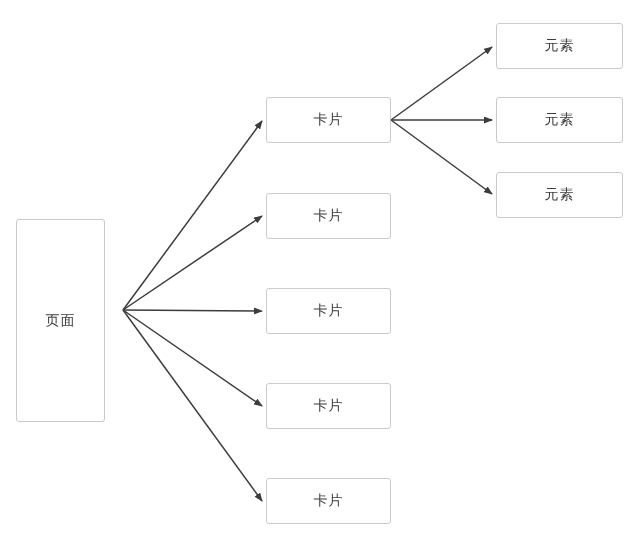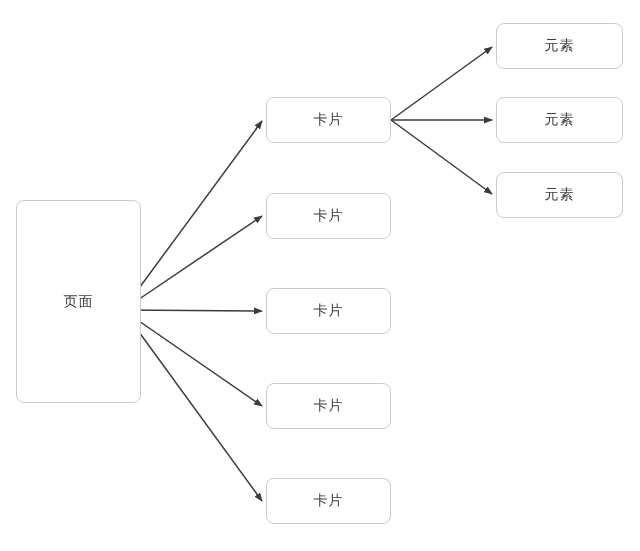--- a/index.html
+++ b/index.html
@@ -25,30 +25,30 @@
   }
   .edge-layer line {
     stroke: #3c3c3c;
     stroke-width: 1.5;
   }
   .node {
     position: absolute;
     box-sizing: border-box;
     background: #ffffff;
     border: 1px solid #c9cccf;
-    border-radius: 8px;
+    border-radius: 3px;
     display: flex;
     align-items: center;
     justify-content: center;
     font-size: 14px;
     color: #3b3b3b;
     letter-spacing: 1px;
     font-family: Liberation Mono, monospace;
   }
-  .node-page   { left: 16px;  top: 200px; width: 125px; height: 203px; }
+  .node-page   { left: 16px;  top: 219px; width: 89px; height: 203px; }
   .node-card-1 { left: 266px; top: 97px;  width: 125px; height: 46px; }
   .node-card-2 { left: 266px; top: 193px; width: 125px; height: 46px; }
   .node-card-3 { left: 266px; top: 288px; width: 125px; height: 46px; }
   .node-card-4 { left: 266px; top: 383px; width: 125px; height: 46px; }
   .node-card-5 { left: 266px; top: 478px; width: 125px; height: 46px; }
   .node-element-1 { left: 496px; top: 23px;  width: 127px; height: 46px; }
   .node-element-2 { left: 496px; top: 97px;  width: 127px; height: 46px; }
   .node-element-3 { left: 496px; top: 172px; width: 127px; height: 46px; }
 </style>
 </head>

